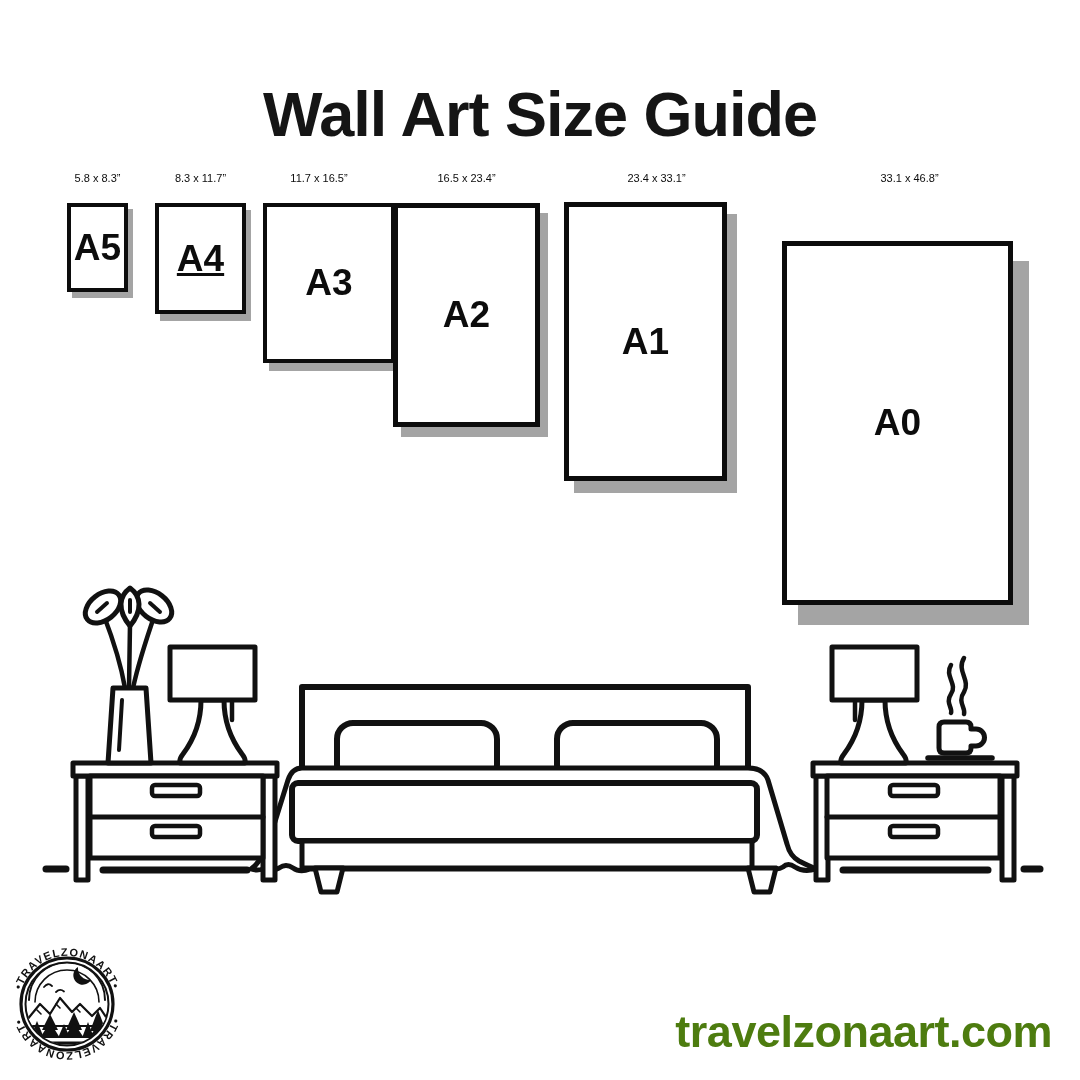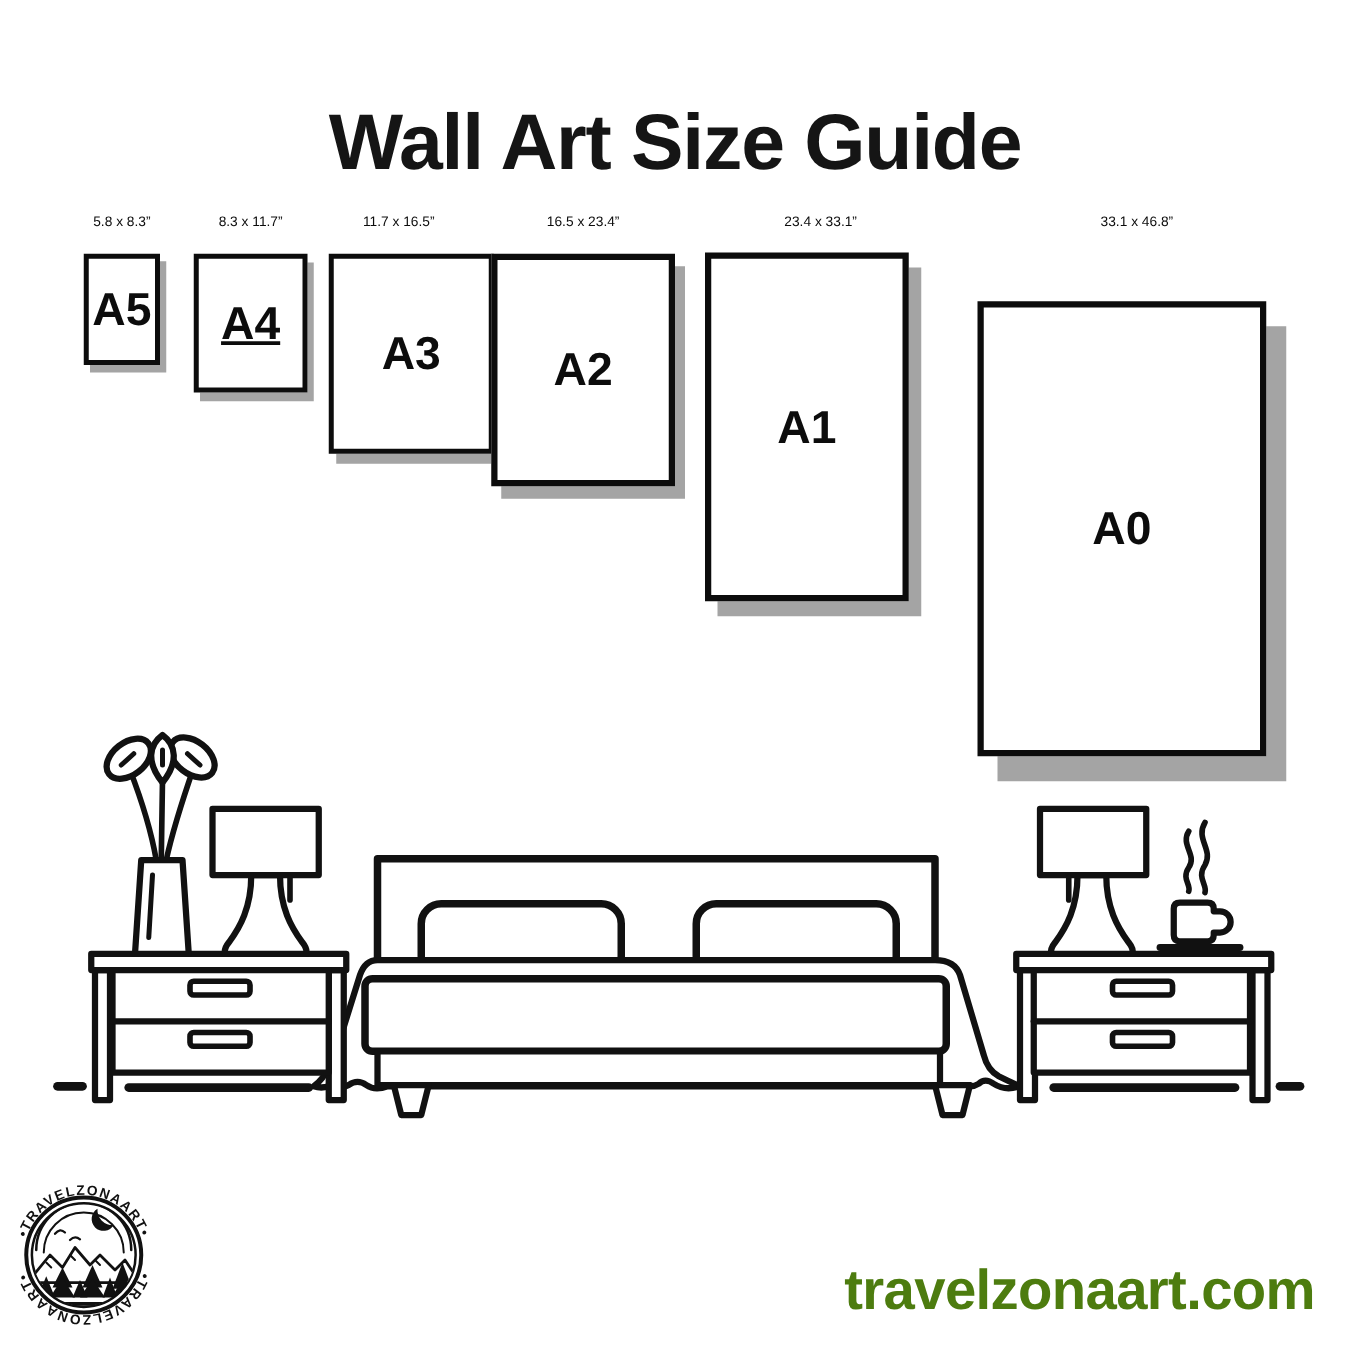--- a/index.html
+++ b/index.html
@@ -36,21 +36,21 @@
 <h1 class="title">Wall Art Size Guide</h1>
 
 <div id="size-chart">
     <div class="dim-label" style="left: 97.5px;">5.8 x 8.3”</div>
     <div class="paper" style="left: 67px; top: 203px; width: 61px; height: 89px; font-size: 37px; box-shadow: rgb(164, 164, 164) 5px 6px 0px;">A5</div>
     <div class="dim-label" style="left: 200.5px;">8.3 x 11.7”</div>
     <div class="paper" style="left: 155px; top: 203px; width: 91px; height: 111px; font-size: 37px; box-shadow: rgb(164, 164, 164) 5px 7px 0px; text-decoration: underline;">A4</div>
     <div class="dim-label" style="left: 319px;">11.7 x 16.5”</div>
     <div class="paper" style="left: 263px; top: 203px; width: 132px; height: 160px; font-size: 37px; box-shadow: rgb(164, 164, 164) 6px 8px 0px;">A3</div>
     <div class="dim-label" style="left: 466.5px;">16.5 x 23.4”</div>
-    <div class="paper big" style="left: 393px; top: 203px; width: 147px; height: 186px; font-size: 37px; box-shadow: rgb(164, 164, 164) 8px 10px 0px;">A2</div>
+    <div class="paper big" style="left: 393px; top: 203px; width: 147px; height: 224px; font-size: 37px; box-shadow: rgb(164, 164, 164) 8px 10px 0px;">A2</div>
     <div class="dim-label" style="left: 656.5px;">23.4 x 33.1”</div>
     <div class="paper big" style="left: 564px; top: 202px; width: 163px; height: 279px; font-size: 37px; box-shadow: rgb(164, 164, 164) 10px 12px 0px;">A1</div>
     <div class="dim-label" style="left: 897.5px; margin-left: 12px;">33.1 x 46.8”</div>
     <div class="paper big" style="left: 782px; top: 203px; width: 231px; height: 364px; font-size: 37px; box-shadow: rgb(164, 164, 164) 16px 20px 0px; margin-top: 38px;">A0</div>
   </div>
 
 <svg class="scene-svg" width="1080" height="320" viewBox="0 0 1080 320" fill="none" stroke="#111" stroke-width="5" stroke-linecap="round" stroke-linejoin="round">
 
   <path d="M46,289 H66" stroke-width="7"></path>
   <path d="M1024,289 H1040" stroke-width="7"></path>

